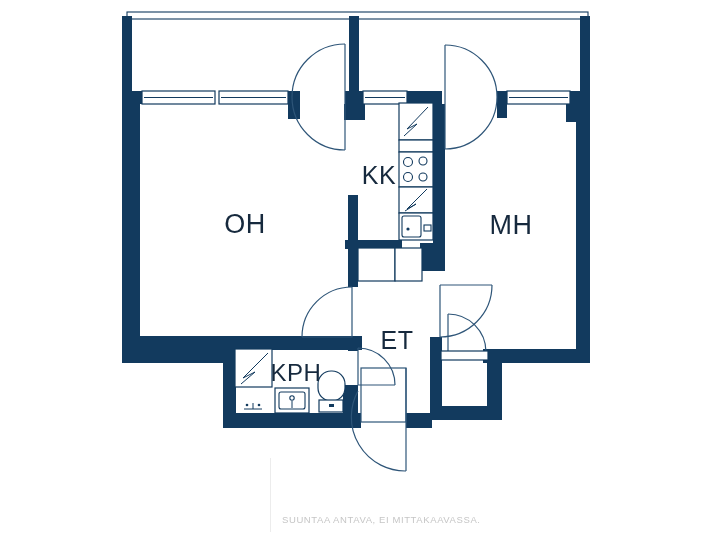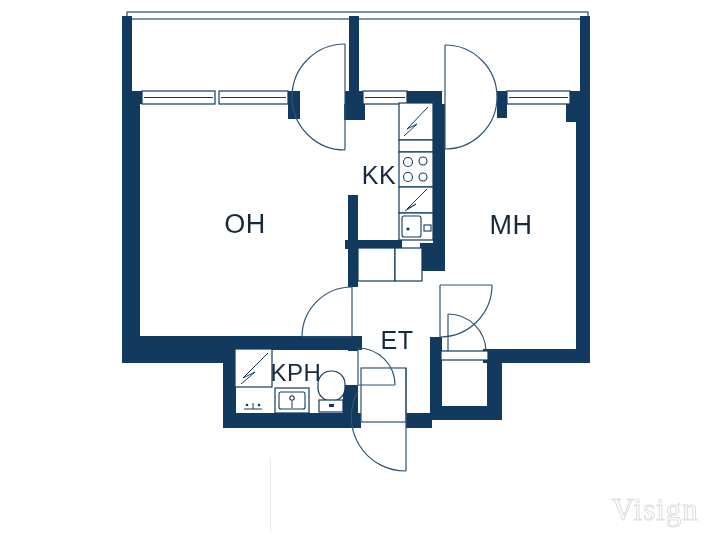--- a/index.html
+++ b/index.html
@@ -148,14 +148,14 @@
   </g>
 
   <text class="roomlabel" x="245" y="233" font-size="27">OH</text>
   <text class="roomlabel" x="379" y="184" font-size="25">KK</text>
   <text class="roomlabel" x="511" y="234" font-size="27">MH</text>
   <text class="roomlabel" x="397" y="349" font-size="25">ET</text>
   <text class="roomlabel" x="296" y="381" font-size="24">KPH</text>
 </svg>
 
   <div class="footer-line"></div>
-  <div class="brand-logo">Visign</div>
+  <div class="footer-note">SUUNTAA ANTAVA, EI MITTAKAAVASSA.</div>
 </div>
 
 </body></html>

